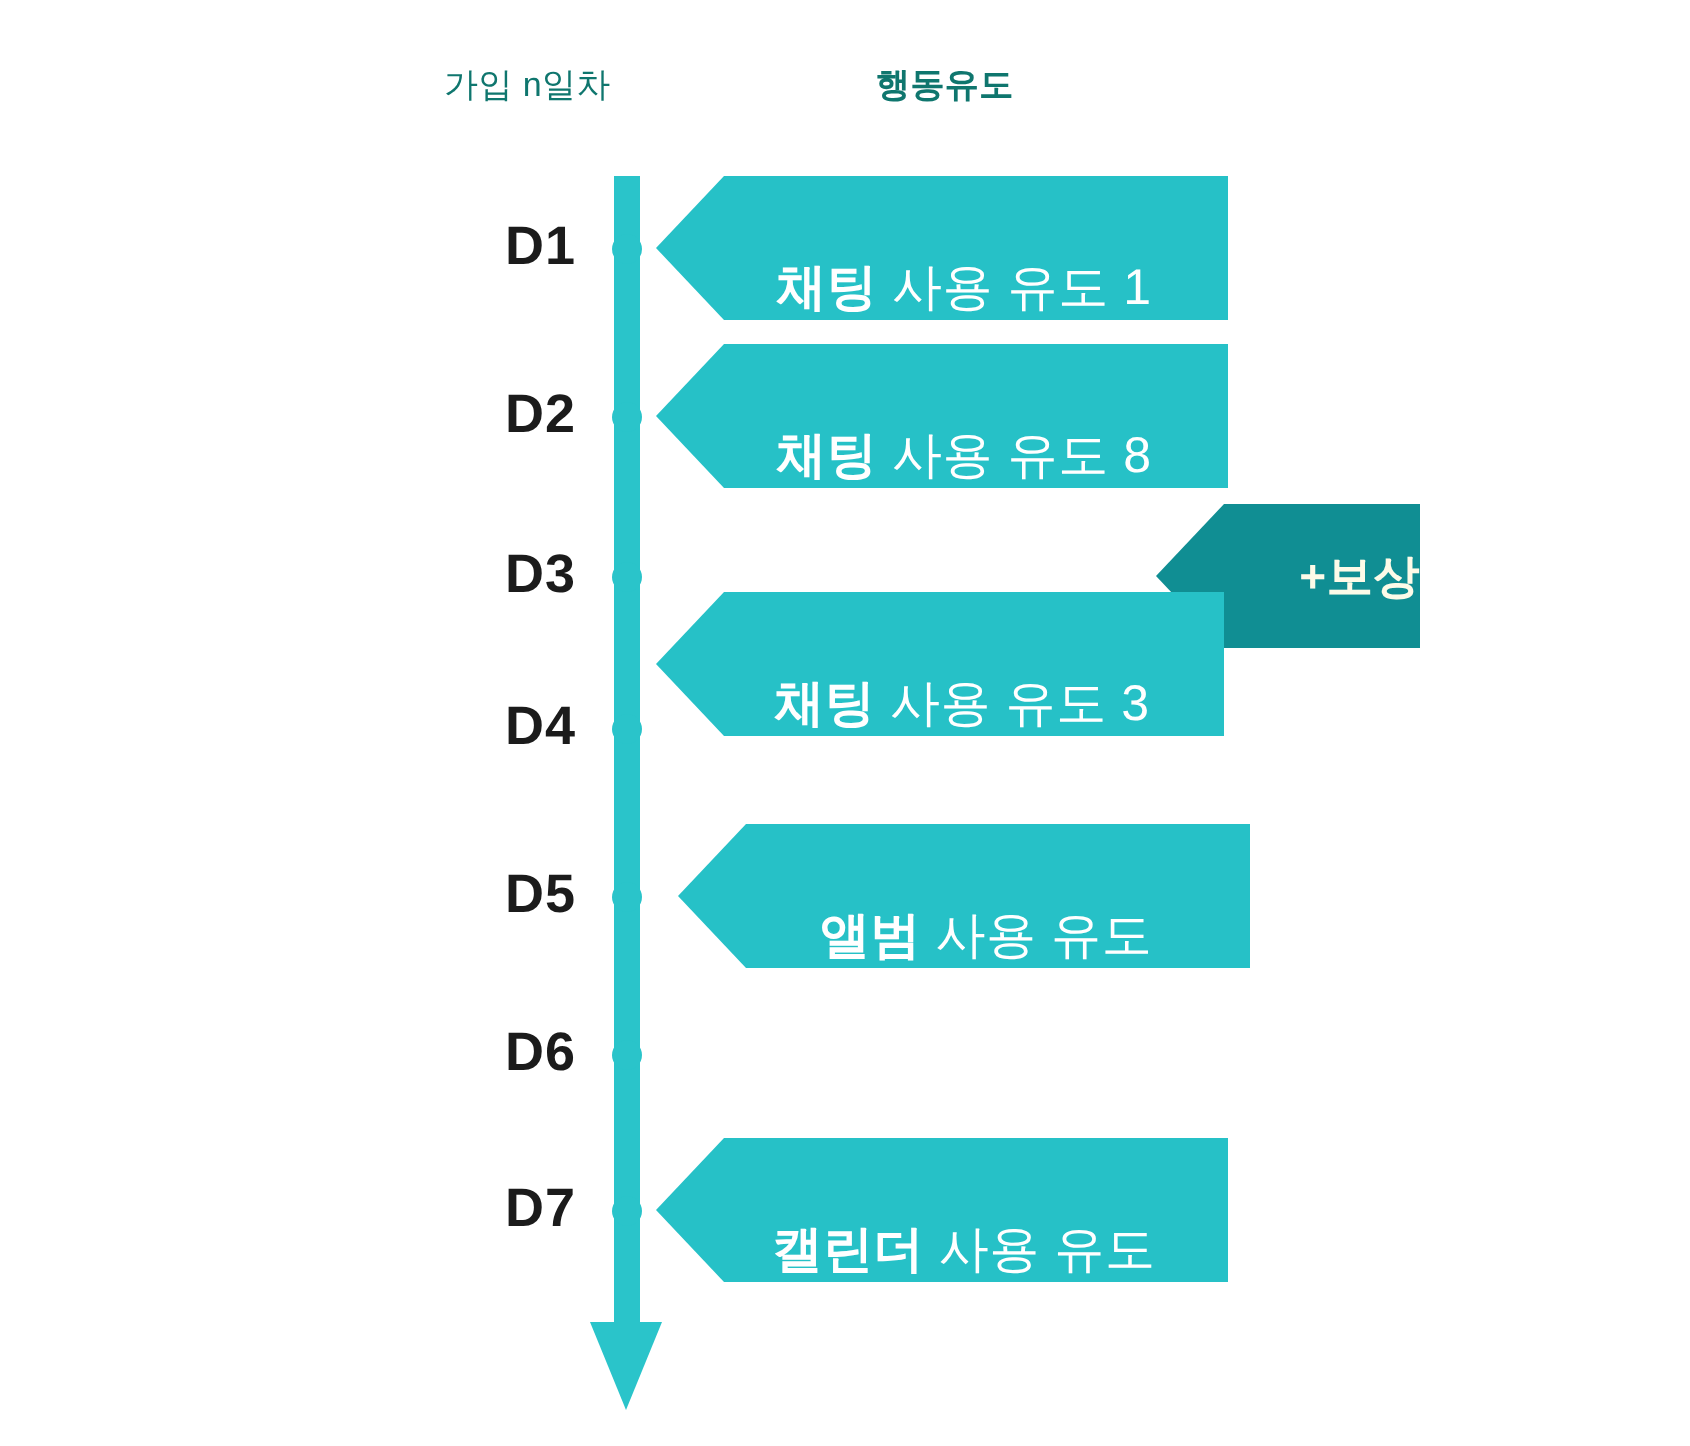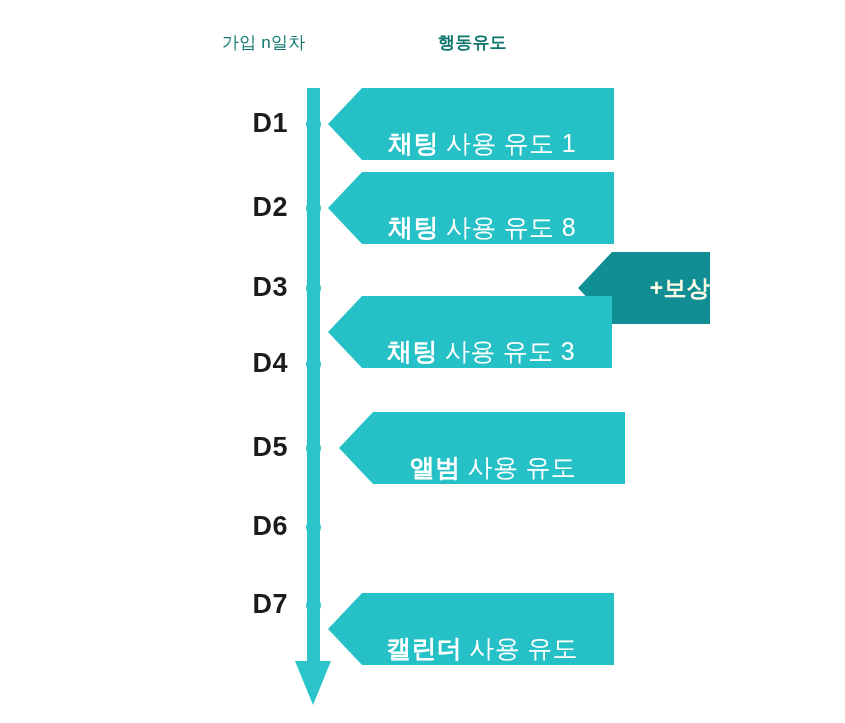--- a/index.html
+++ b/index.html
@@ -118,21 +118,21 @@
   }
   .chevron-label .strong {
     font-weight: bold;
   }
 
   
   #chevron-d1 { left: 328px; width: 286px; }
   #chevron-d2 { left: 328px; width: 286px; }
   #chevron-d3 { left: 328px; width: 284px; margin-top: 44px; }
   #chevron-d5 { left: 339px; width: 286px; }
-  #chevron-d7 { left: 328px; width: 286px; margin-top: 24px; }
+  #chevron-d7 { left: 328px; width: 286px; }
 
   
   #chevron-reward {
     position: absolute;
     left: 578px;
     top: -36px;
     width: 132px;
     height: 72px;
     background: #108e93;
     display: flex;

